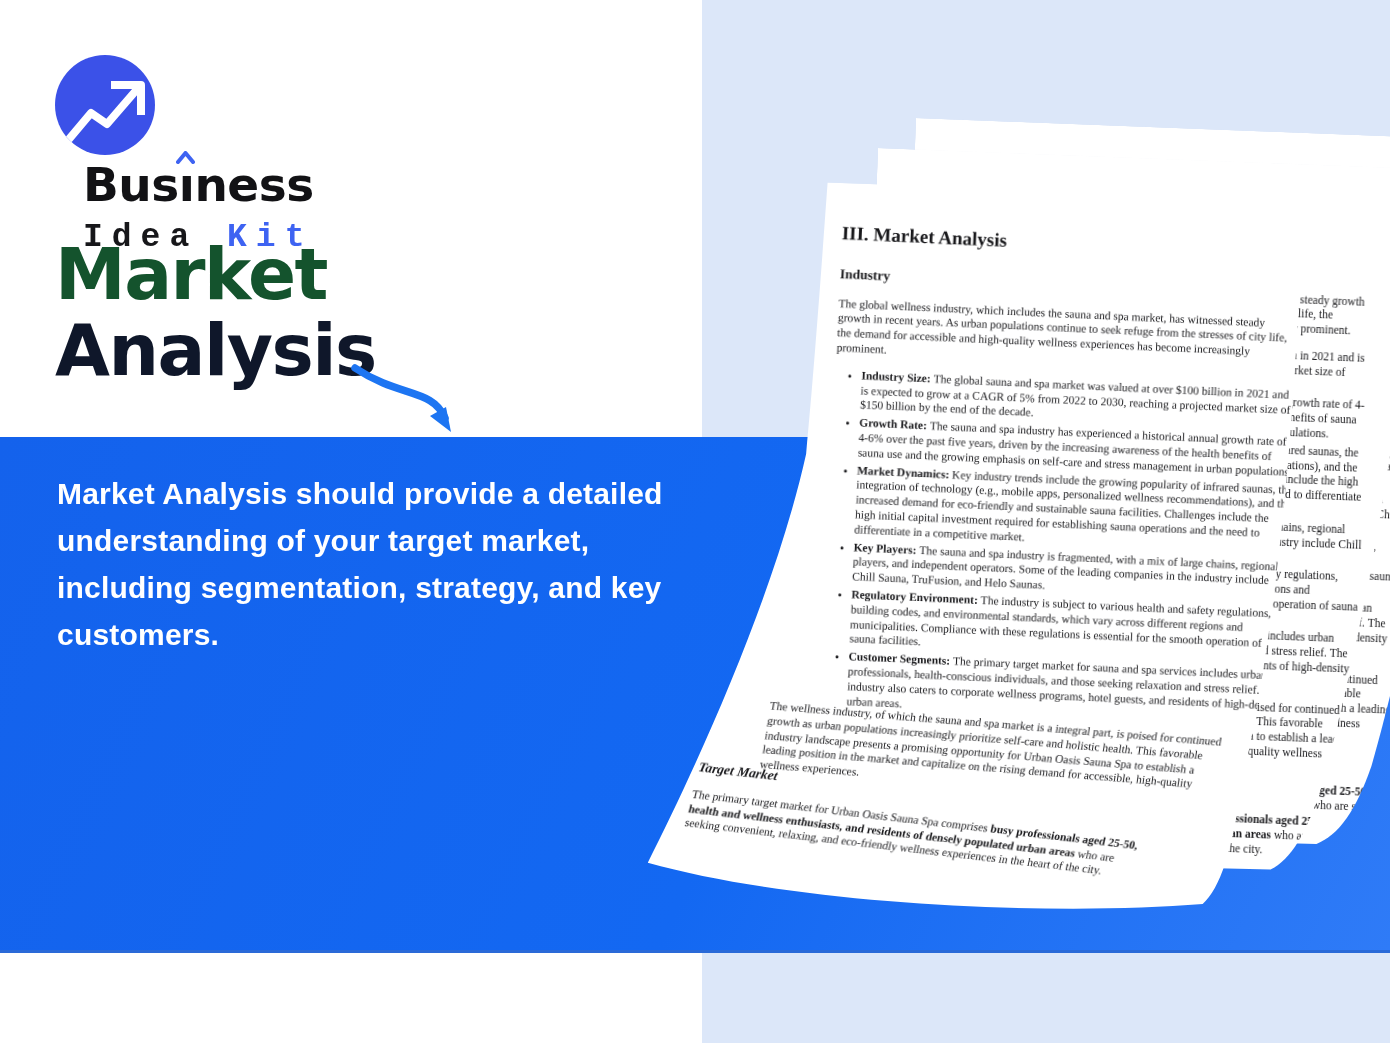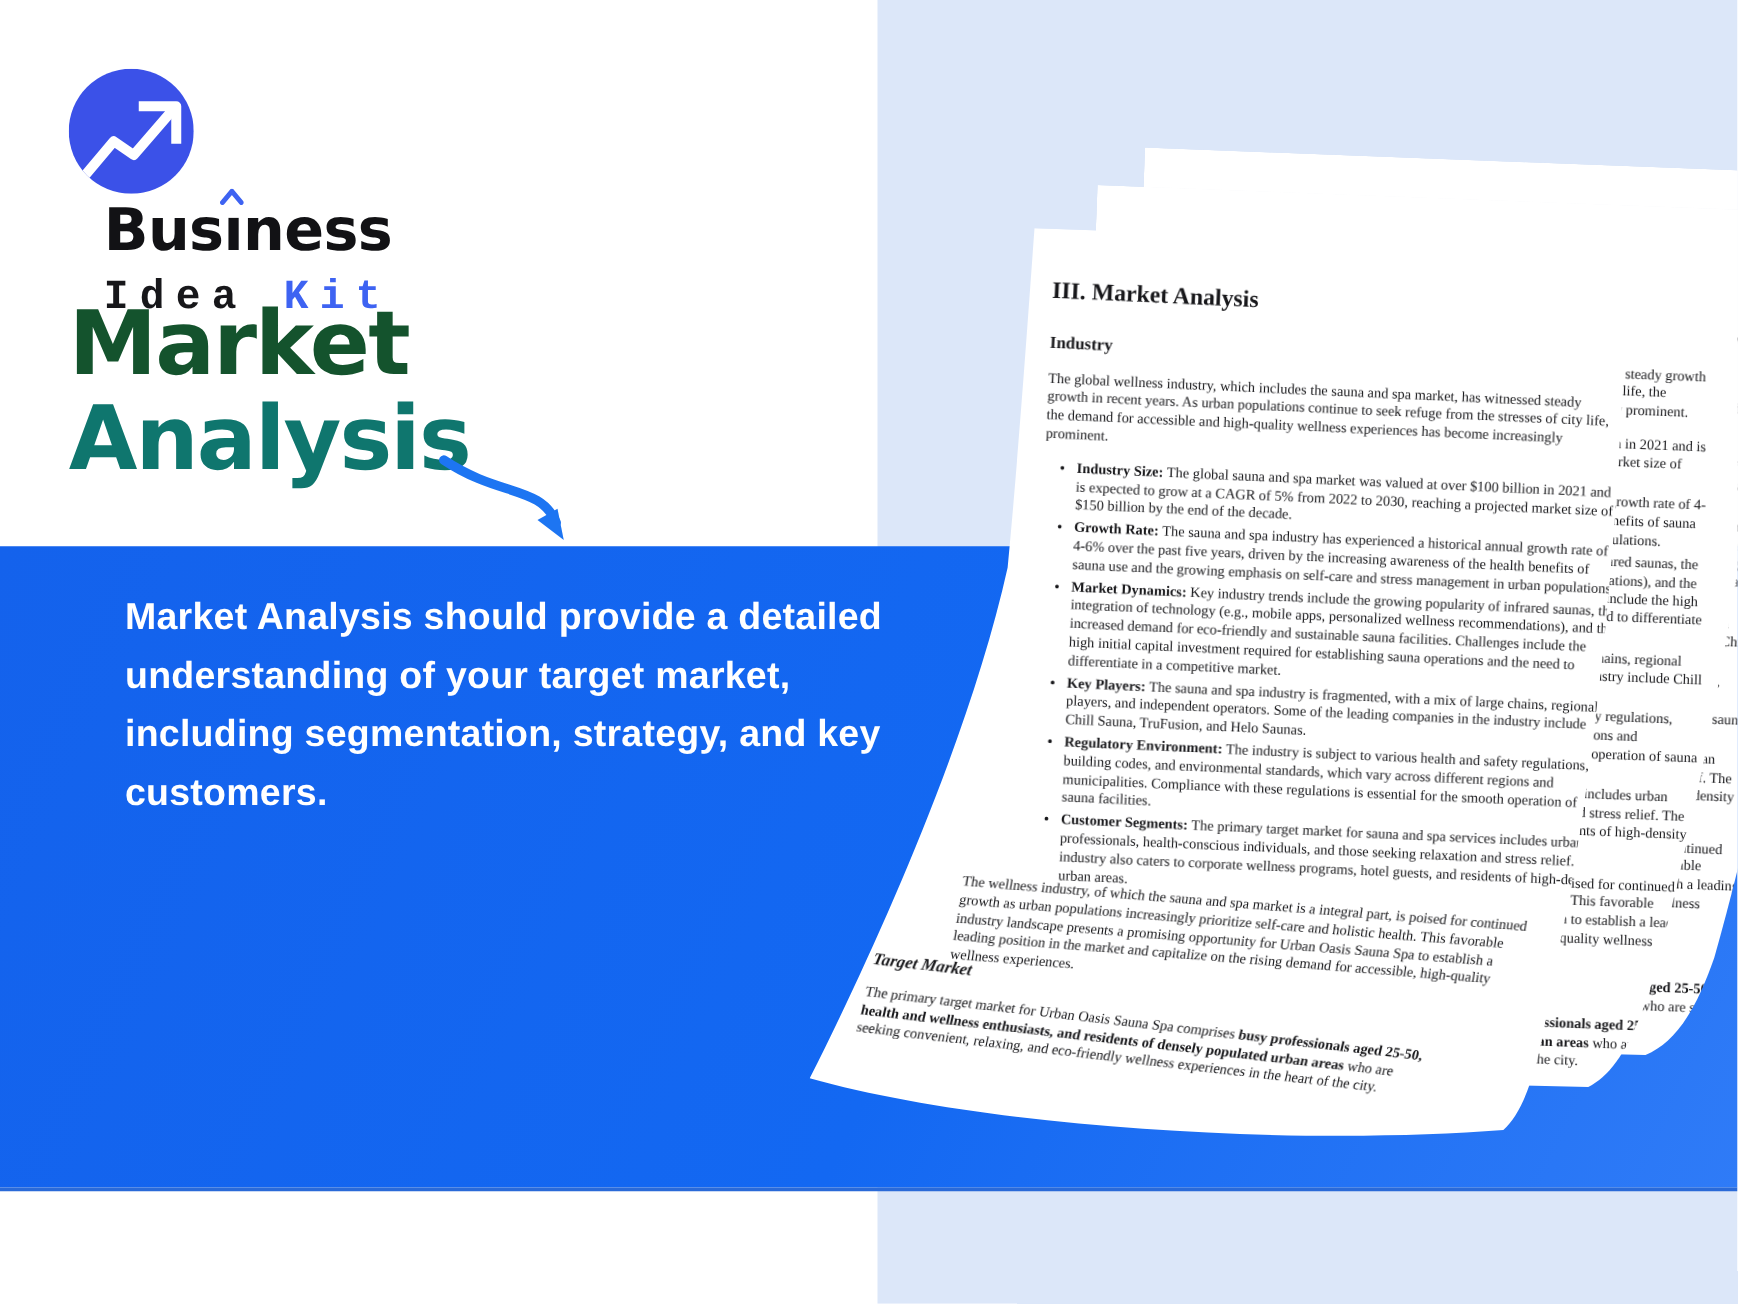--- a/index.html
+++ b/index.html
@@ -9,21 +9,21 @@
     font-family:"Liberation Sans", sans-serif;
   }
   
   .bg-right{position:absolute;left:702px;top:0;width:688px;height:1043px;background:#DCE7F9;}
   
   .blue-band{
     position:absolute;left:0;top:437px;width:1390px;height:513px;
     background:linear-gradient(115deg,#1462EC 0%,#1368F2 55%,#2F7BF7 100%);
     border-bottom:3px solid #2A6AD8;
   }
-  .intro{position:absolute;left:57px;top:470px;width:700px;color:#ffffff;margin-left:43px;}
+  .intro{position:absolute;left:57px;top:470px;width:700px;color:#ffffff;}
   .intro p{
     margin:0;font-weight:700;font-size:30px;line-height:47px;letter-spacing:.2px;
     white-space:pre-line;
   }
   .intro p + p{margin-top:24px;}
   
   .logo{position:absolute;left:55px;top:55px;display:flex;align-items:flex-start;flex-direction:column;}
   .logo-mark{width:100px;height:100px;display:block;}
   .logo-text{margin-left:28px;padding-top:6px;}
   .brand-line1{
@@ -35,21 +35,21 @@
   .brand-line2{
     margin-top:10px;font-family:"Liberation Mono",monospace;font-weight:700;
     font-size:33px;letter-spacing:9px;color:#17171a;
   }
   .brand-kit{color:#3E63F2;}
   
   .headline{position:absolute;left:55px;top:237px;font-weight:800;
     font-family:"DejaVu Sans","Liberation Sans",sans-serif;
     font-size:71px;line-height:76px;letter-spacing:-1.5px;}
   .headline .l1{color:#14532d;}
-  .headline .l2{color:#0f766e;}
+  .headline .l2{color:#0f172a;}
   .curve-arrow{position:absolute;left:350px;top:360px;width:110px;height:76px;}
   
   .page{position:absolute;background:#ffffff;transform-origin:0 0;}
   .page .doc{
     position:absolute;left:30px;top:58px;width:470px;
     font-family:"Liberation Serif", serif;color:#17171a;
     font-size:11.5px;line-height:14.8px;
   }
   .page-back{
     left:916px;top:118px;width:560px;height:716px;transform:rotate(2.2deg);

